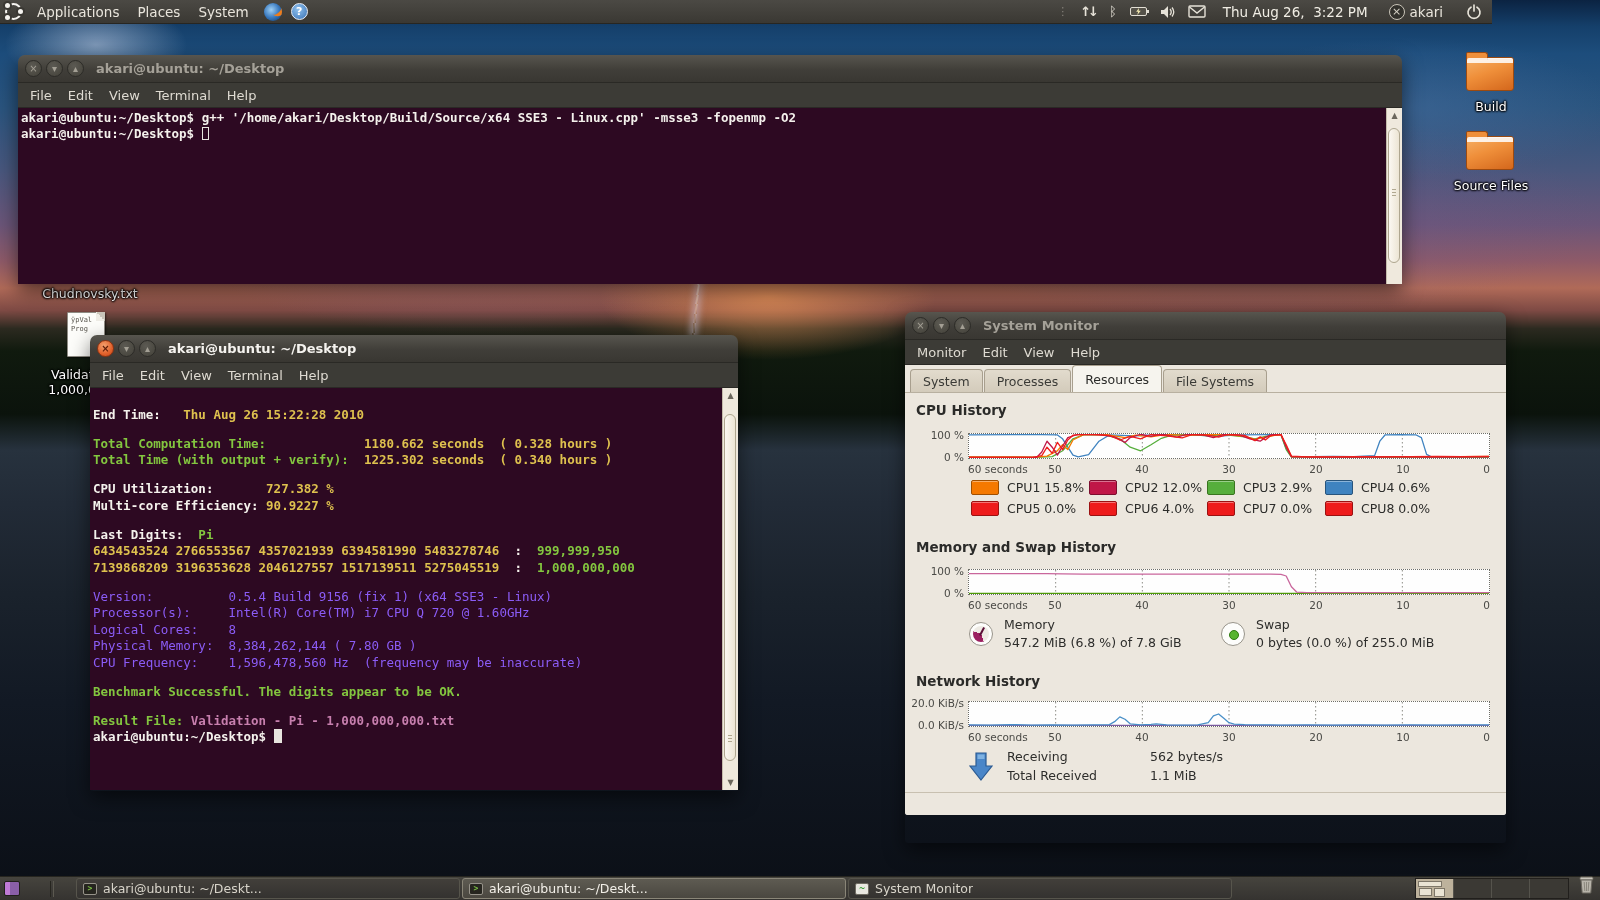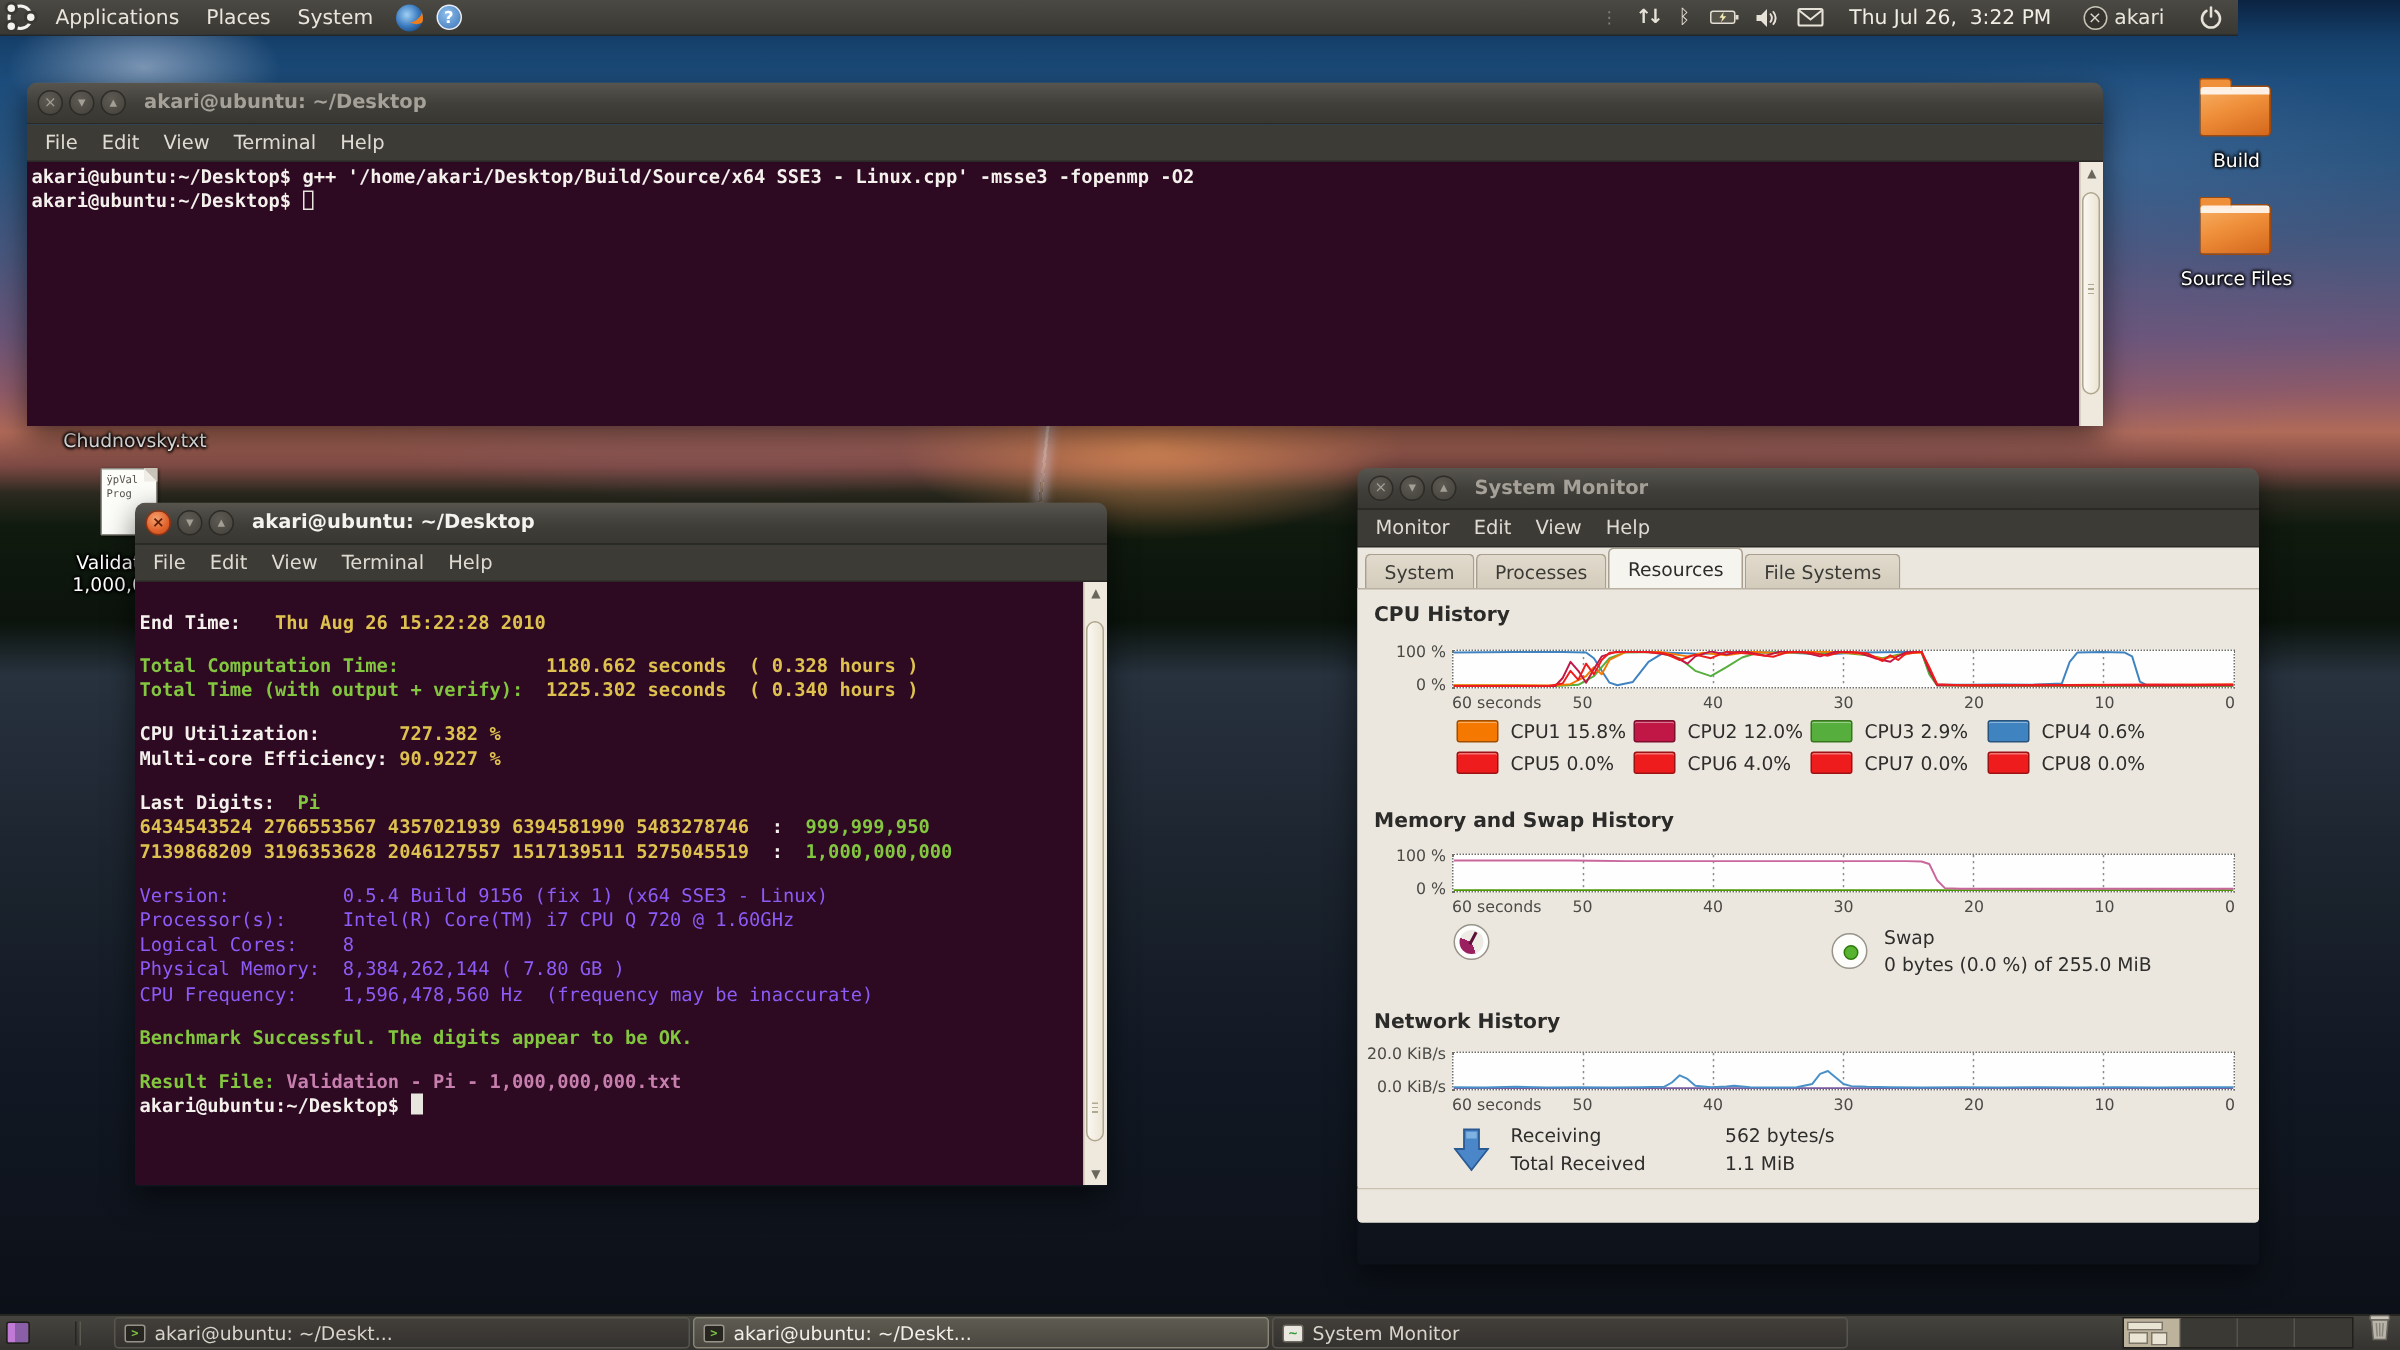--- a/index.html
+++ b/index.html
@@ -174,21 +174,21 @@
           <i></i>
         </span>
       <svg width="15" height="14" viewBox="0 0 15 14">
           <polygon points="1,5 4,5 8,1 8,13 4,9 1,9" fill="#e6e2d8"></polygon>
           <path d="M10 4 q2.5 3 0 6 M12 2.5 q3.5 4.5 0 9" stroke="#e6e2d8" stroke-width="1.3" fill="none"></path>
         </svg>
       <svg width="18" height="13" viewBox="0 0 18 13">
           <rect x="1" y="1" width="16" height="11" rx="1" fill="none" stroke="#e6e2d8" stroke-width="1.4"></rect>
           <polyline points="1.5,2 9,8 16.5,2" fill="none" stroke="#e6e2d8" stroke-width="1.4"></polyline>
         </svg>
-      <span class="clock">Thu Jul 26,  3:22 PM</span>
+      <span class="clock">Thu Aug 26,  3:22 PM</span>
       <span class="user-chip">
         <span class="user-badge">×</span>
         <span>akari</span>
       </span>
       <span class="power-btn">
         <svg width="16" height="16" viewBox="0 0 16 16">
             <path d="M5 3.2 A6 6 0 1 0 11 3.2" fill="none" stroke="#e6e2d8" stroke-width="1.7" stroke-linecap="round"></path>
             <line x1="8" y1="1" x2="8" y2="7" stroke="#e6e2d8" stroke-width="1.7" stroke-linecap="round"></line>
           </svg>
       </span>
@@ -339,20 +339,24 @@
             <span style="left: 0px;">60 seconds</span>
             <span style="left: 16.6667%; transform: translateX(-50%);">50</span>
             <span style="left: 33.3333%; transform: translateX(-50%);">40</span>
             <span style="left: 50%; transform: translateX(-50%);">30</span>
             <span style="left: 66.6667%; transform: translateX(-50%);">20</span>
             <span style="left: 83.3333%; transform: translateX(-50%);">10</span>
             <span style="right: 0px;">0</span>
           </div>
         <div class="info-g" style="left:64px; top:223px;">
           <span class="gauge gauge-mem"></span>
+          <span class="info-rows">
+            <div>Memory</div>
+            <div>547.2 MiB (6.8 %) of 7.8 GiB</div>
+          </span>
         </div>
         <div class="info-g" style="left:316px; top:223px;">
           <span class="gauge gauge-swap"></span>
           <span class="info-rows">
             <div>Swap</div>
             <div>0 bytes (0.0 %) of 255.0 MiB</div>
           </span>
         </div>
 
         <div class="sm-heading" style="top:280px;">Network History</div>

